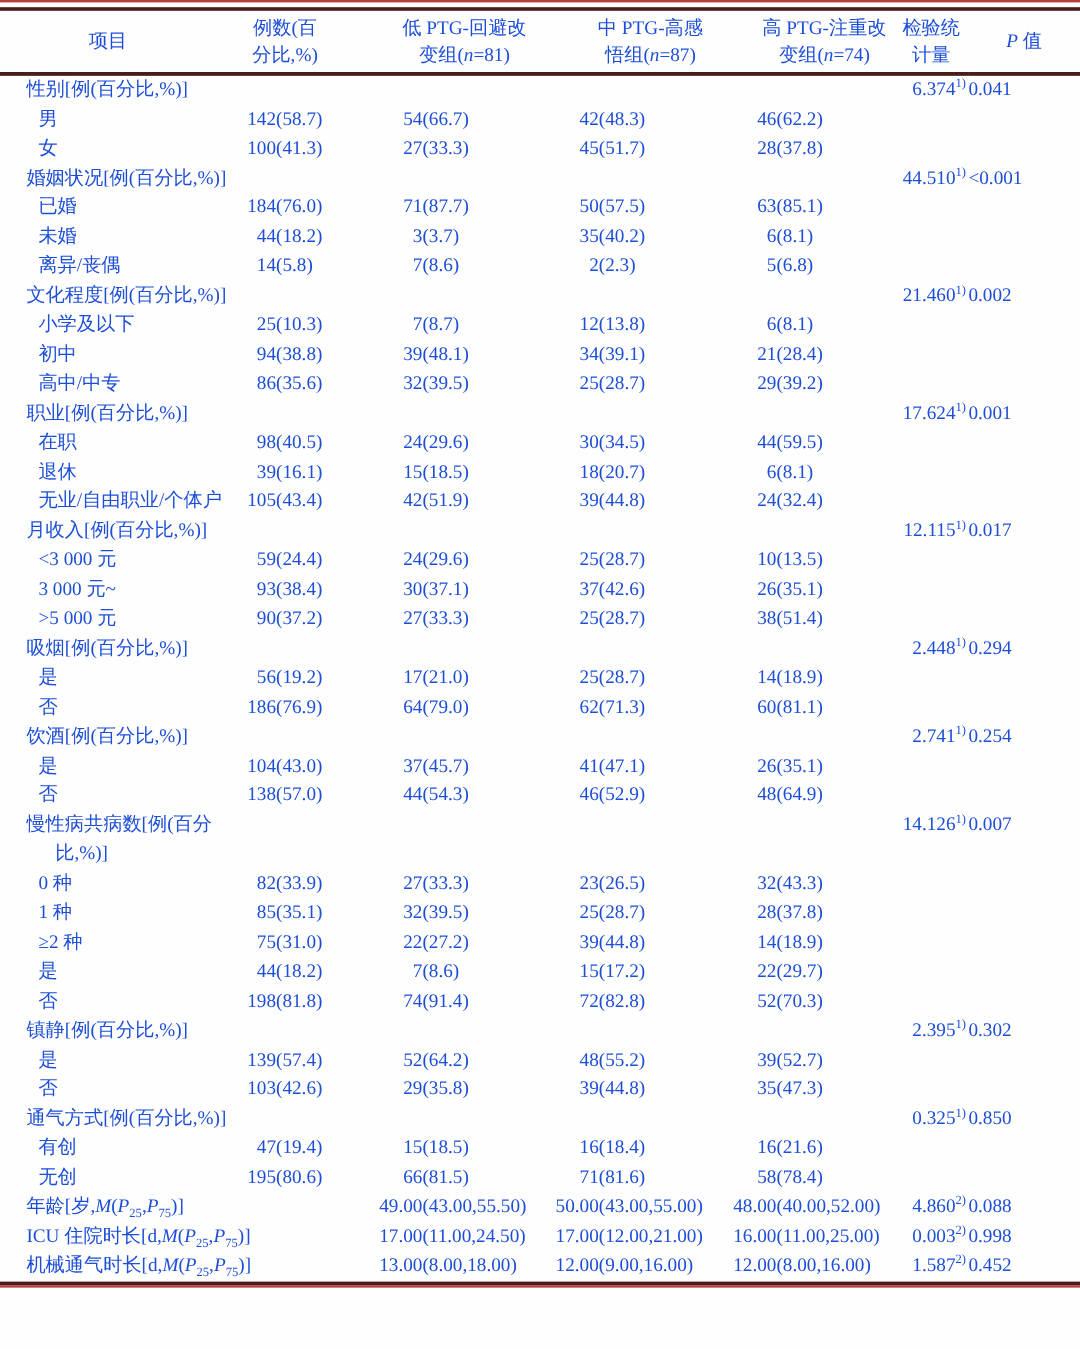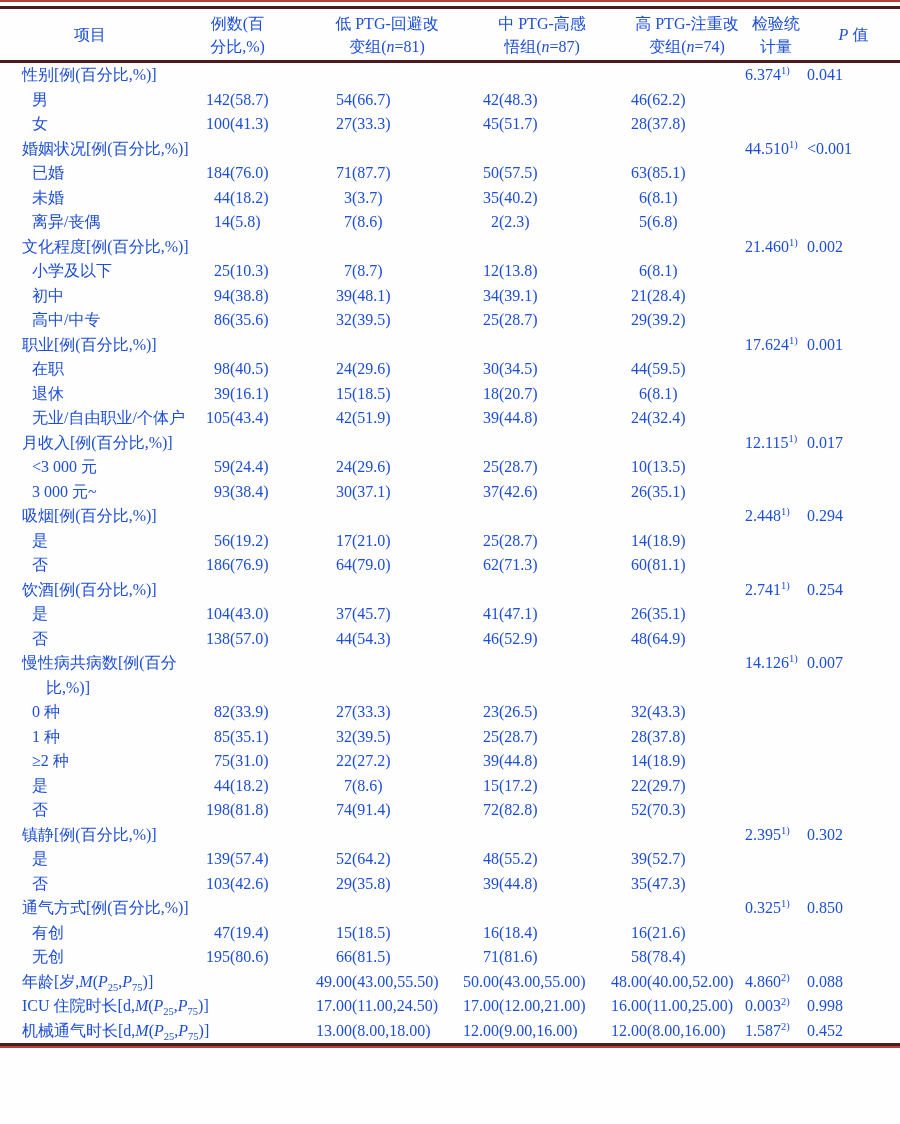--- a/index.html
+++ b/index.html
@@ -30,21 +30,21 @@
   td.label.item{padding-left:32px;}
   td.label .l2{display:block;padding-left:24px;}
   tr.two-line td{height:49px;}
   tr.two-line td.label{vertical-align:top;line-height:24.5px;}
   tr.two-line td.stat,tr.two-line td.p{vertical-align:top;}
   td.val{text-align:left;}
   td.val .n{display:inline-block;text-align:right;}
   td.val.v0 .n{width:50px;} td.val.v1 .n{width:57px;}
   td.val.v2 .n{width:44px;} td.val.v3 .n{width:42px;}
   td.val .pct{display:inline;}
-  td.stat{padding-right:2px;}
+  td.stat{text-align:right;padding-right:2px;}
   td.p{text-align:left;padding-right:16px;}
   sup{font-size:10.5px;line-height:0;vertical-align:super;}
   sub{font-size:10.5px;line-height:0;vertical-align:sub;}
   i{font-style:italic;}
 </style>
 </head>
 <body>
 
 <div class="page">
   <div class="rule-red"></div>
@@ -248,20 +248,29 @@
         <tr>
           <td class="label item">3 000 元~</td>
           <td class="val v0"><span class="n">93</span><span class="pct">(38.4)</span></td>
           <td class="val v1"><span class="n">30</span><span class="pct">(37.1)</span></td>
           <td class="val v2"><span class="n">37</span><span class="pct">(42.6)</span></td>
           <td class="val v3"><span class="n">26</span><span class="pct">(35.1)</span></td>
           <td class="stat"></td>
           <td class="p"></td>
         </tr>
         <tr>
+          <td class="label item">&gt;5 000 元</td>
+          <td class="val v0"><span class="n">90</span><span class="pct">(37.2)</span></td>
+          <td class="val v1"><span class="n">27</span><span class="pct">(33.3)</span></td>
+          <td class="val v2"><span class="n">25</span><span class="pct">(28.7)</span></td>
+          <td class="val v3"><span class="n">38</span><span class="pct">(51.4)</span></td>
+          <td class="stat"></td>
+          <td class="p"></td>
+        </tr>
+        <tr>
           <td class="label cat">吸烟[例(百分比,%)]</td>
           <td class="val v0"></td>
           <td class="val v1"></td>
           <td class="val v2"></td>
           <td class="val v3"></td>
           <td class="stat">2.448<sup>1)</sup></td>
           <td class="p">0.294</td>
         </tr>
         <tr>
           <td class="label item">是</td>

